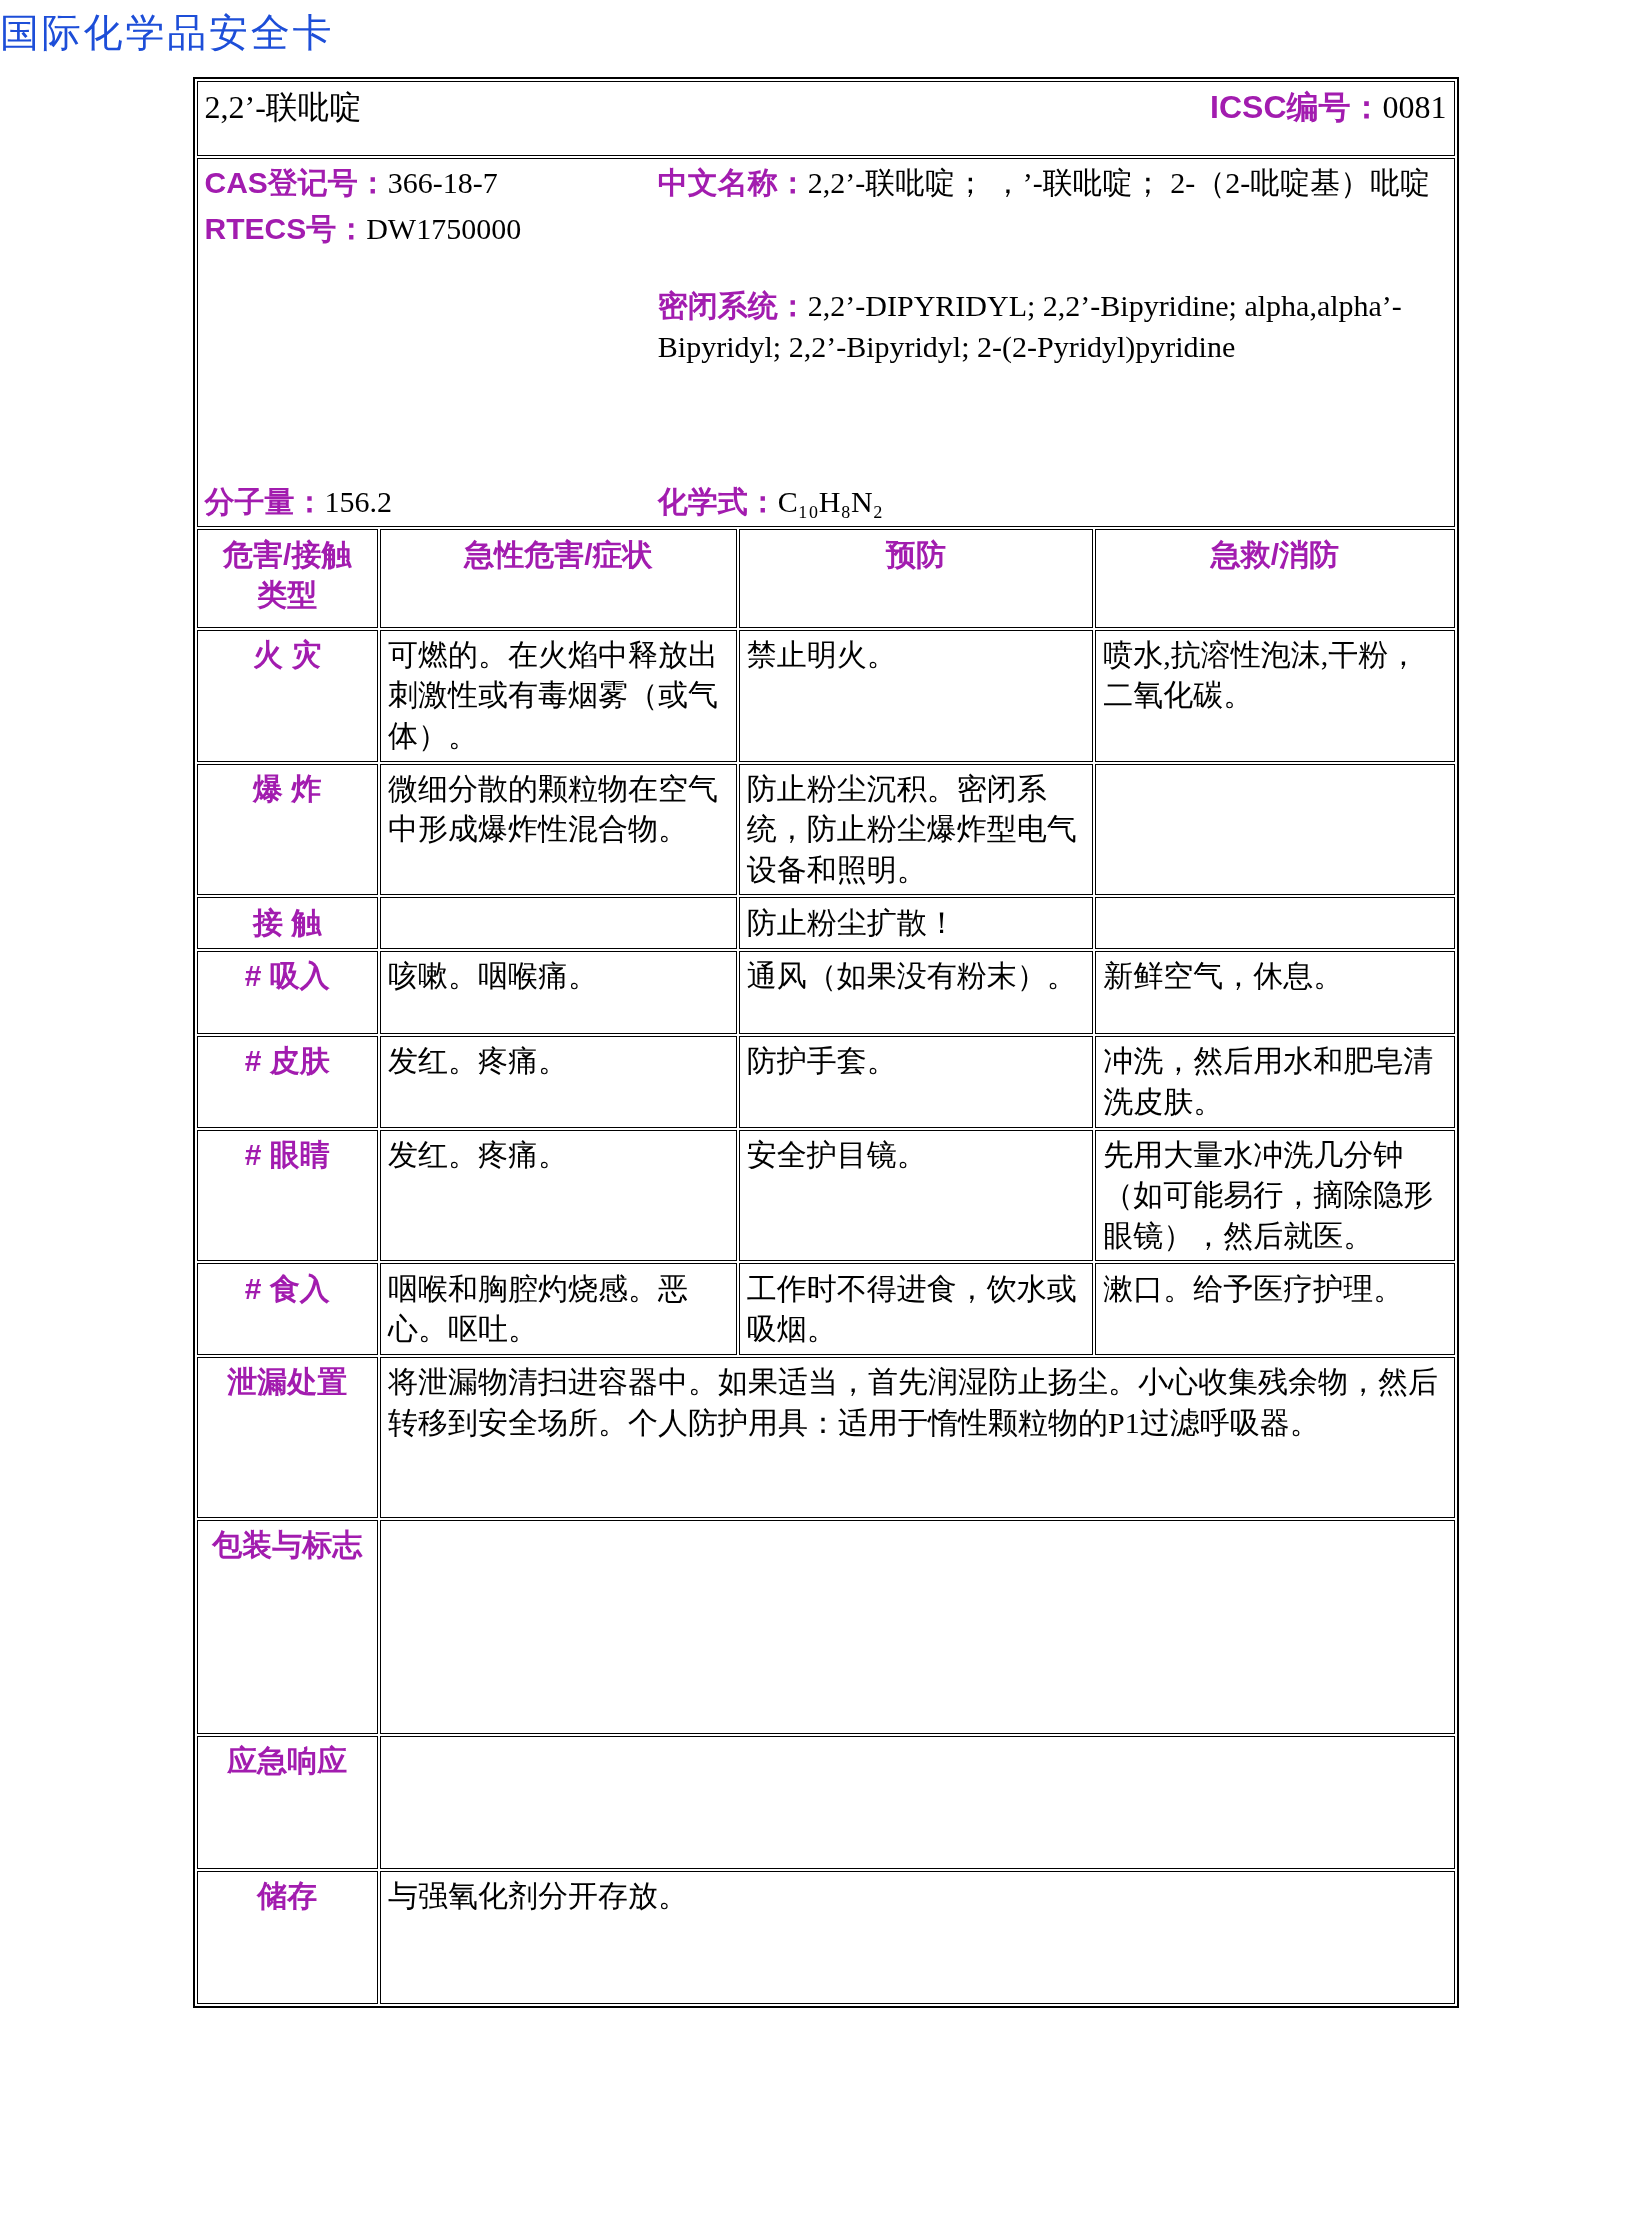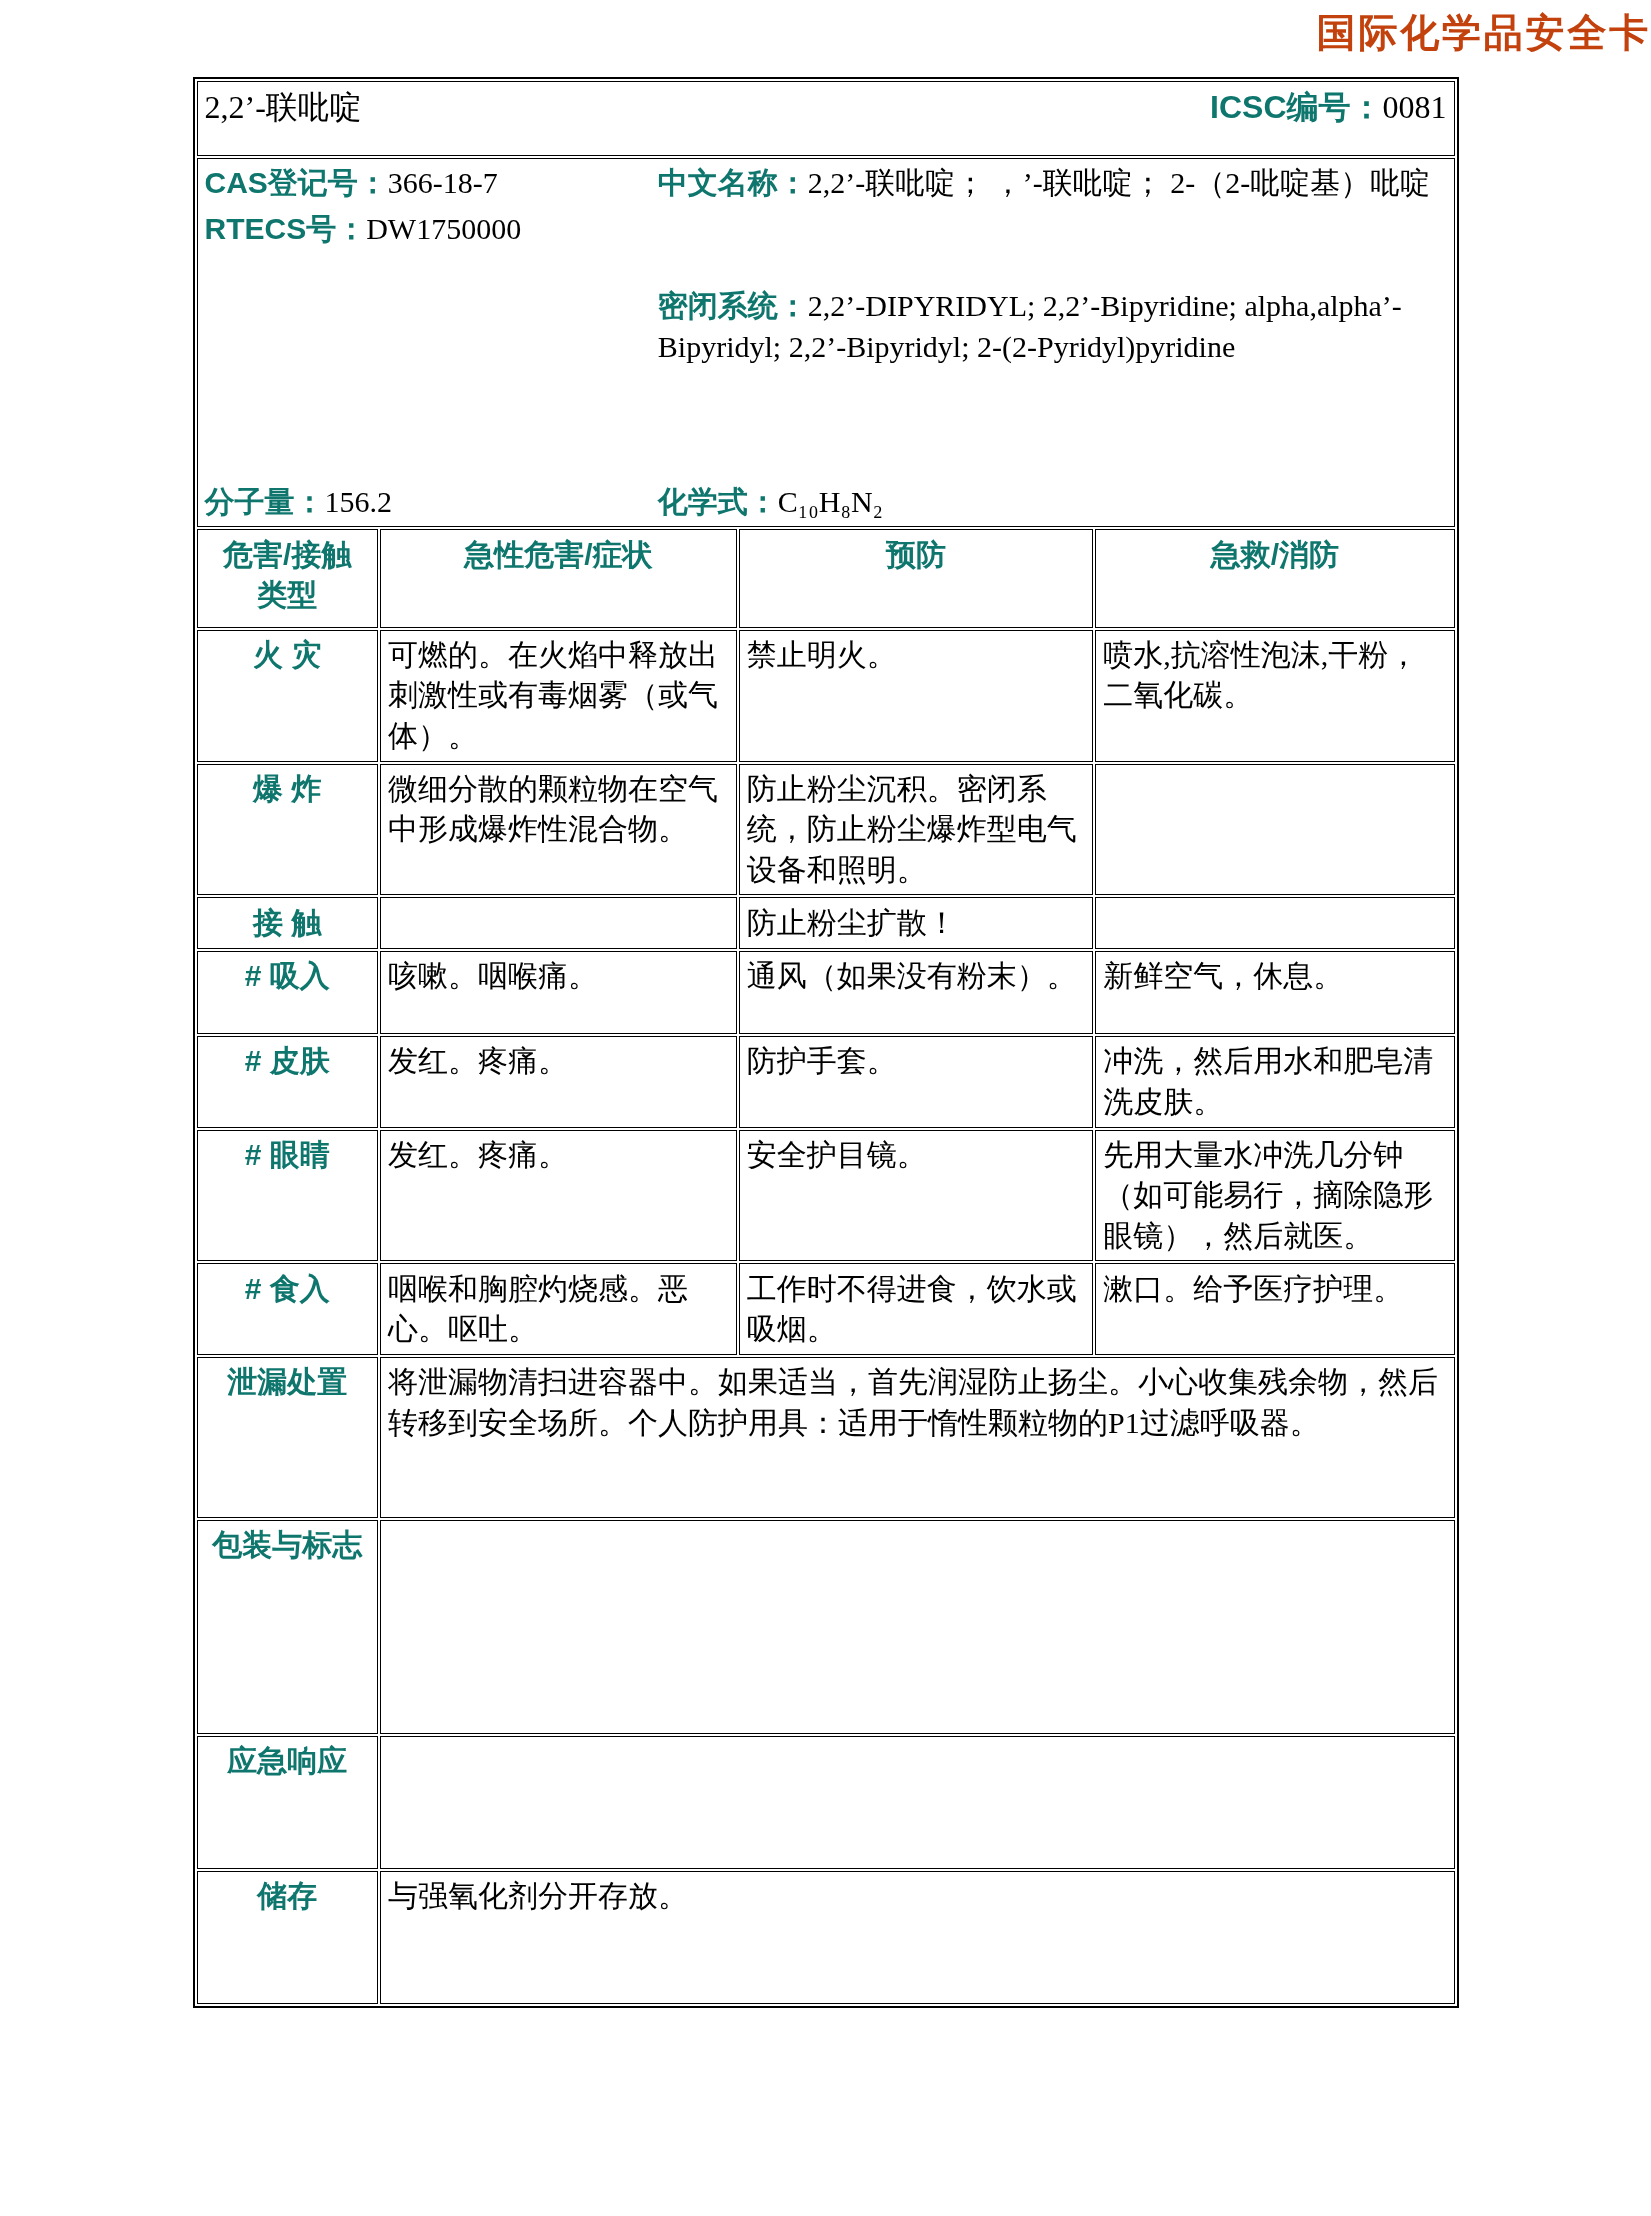--- a/index.html
+++ b/index.html
@@ -4,26 +4,26 @@
 <style>
   html,body{margin:0;padding:0;background:#ffffff;}
   body{
     width:1651px;height:2216px;position:relative;
     font-family:"Liberation Serif","DejaVu Serif",serif;
     color:#000;
     -webkit-font-smoothing:antialiased;
   }
   .page-title{
     margin:5.6px 0 17px 0;
-    text-align:right;
+    text-align:left;
     font-family:"Liberation Sans","DejaVu Sans",sans-serif;
-    font-weight:bold;
+    font-weight:normal;
     font-size:39px;
     letter-spacing:2.8px;
-    color:#c2410c;
+    color:#1d4ed8;
   }
   .card{
     width:1266px;
     margin:0 auto;
   }
   table.sheet{
     width:100%;
     border:2.8px solid #000;
     border-spacing:2.8px;
     border-collapse:separate;
@@ -33,21 +33,21 @@
   table.sheet td{
     border:1.4px solid #000;
     padding:4.2px 7px;
     font-size:30px;
     line-height:1.35;
     vertical-align:top;
     overflow:hidden;
     word-wrap:break-word;
   }
   .blue{
-    color:#0f766e;
+    color:#a21caf;
     font-family:"Liberation Sans","DejaVu Sans",sans-serif;
     font-weight:bold;
   }
   
   td.head-cell{vertical-align:middle;}
   .head-flex{display:flex;justify-content:space-between;align-items:center;}
   .head-name{font-size:32px;}
   .head-icsc{font-size:32px;white-space:nowrap;}
   
   td.id-cell{padding:5.6px 8.4px;}

